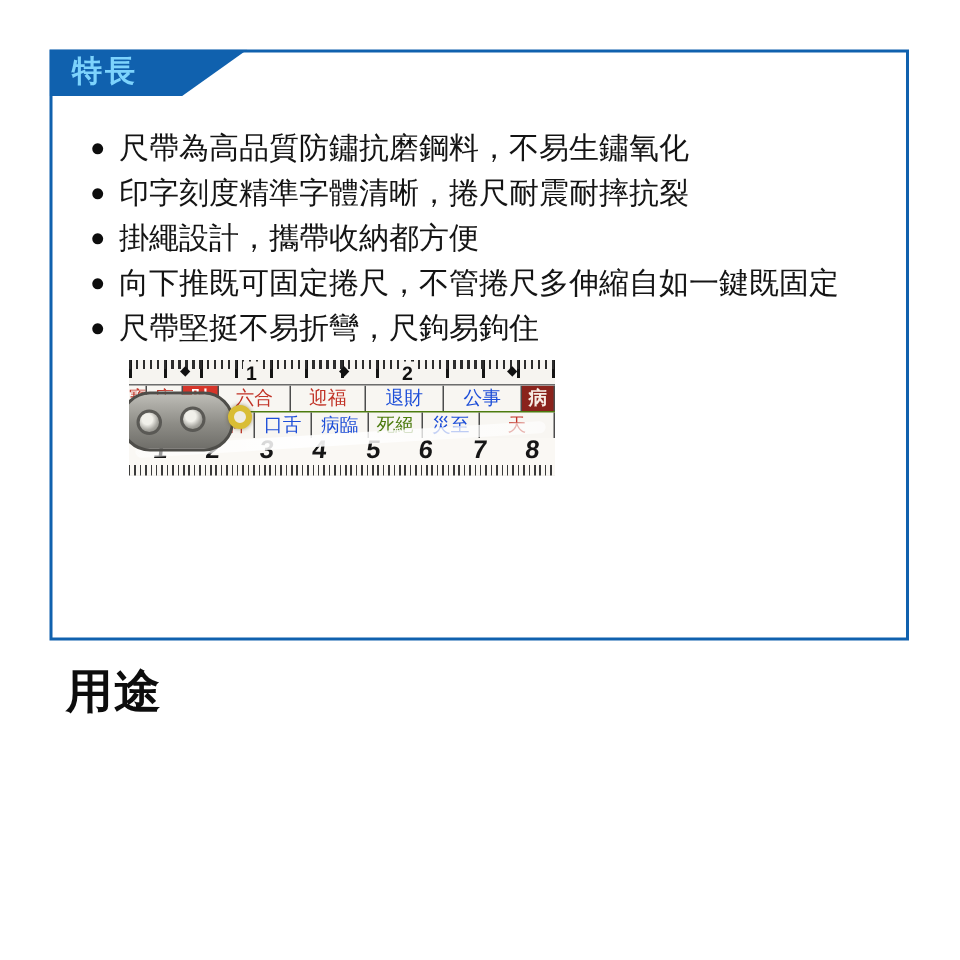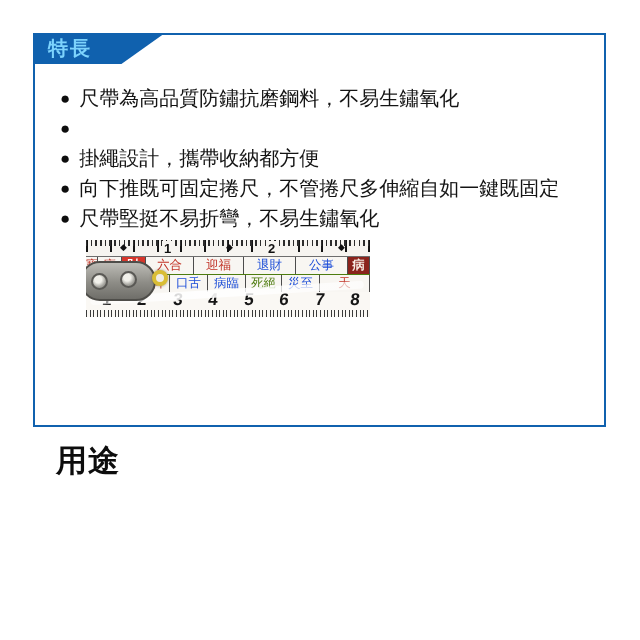--- a/index.html
+++ b/index.html
@@ -93,51 +93,52 @@
     border:4px solid #d9bd35;background:#efece4;box-sizing:border-box;
     box-shadow:0 0 3px rgba(80,60,0,.5);
   }
   .shine{
     position:absolute;left:4px;top:49px;width:274px;height:8px;border-radius:4px;
     background:linear-gradient(90deg,rgba(255,255,255,.5),rgba(255,255,255,.92) 40%,rgba(255,255,255,.6));
     transform:rotate(-3.5deg);
   }
 
   
-  .usage{position:absolute;left:56px;top:440px;text-align:center;}
+  .usage{position:absolute;left:44px;top:440px;text-align:center;}
   .usage-title{margin:0;font-size:31px;font-weight:bold;color:#0d0d0d;letter-spacing:1px;}
   .usage-text{margin:14px 0 0 0;font-size:21px;color:#1a1a1a;}
 </style>
 </head>
 <body>
 
 <section class="features-box">
   <div class="tab">
     <span class="tab-label">特長</span>
   </div>
 
   <div class="features">
     <div class="feature">
       <span class="bullet">●</span>
       <span class="feature-text">尺帶為高品質防鏽抗磨鋼料，不易生鏽氧化</span>
     </div>
     <div class="feature">
       <span class="bullet">●</span>
+      <span class="feature-text">印字刻度精準字體清晰，捲尺耐震耐摔抗裂</span>
     </div>
     <div class="feature">
       <span class="bullet">●</span>
       <span class="feature-text">掛繩設計，攜帶收納都方便</span>
     </div>
     <div class="feature">
       <span class="bullet">●</span>
       <span class="feature-text">向下推既可固定捲尺，不管捲尺多伸縮自如一鍵既固定</span>
     </div>
     <div class="feature">
       <span class="bullet">●</span>
-      <span class="feature-text">尺帶堅挺不易折彎，不易生鏽氧化</span>
+      <span class="feature-text">尺帶堅挺不易折彎，尺鉤易鉤住</span>
     </div>
   </div>
 
   <div class="tape">
     <div class="scale-top">
       <div class="ticks-top"></div>
       <span class="diamond d1">◆</span>
       <span class="inch-num n1">1</span>
       <span class="diamond d2">◆</span>
       <span class="inch-num n2">2</span>

